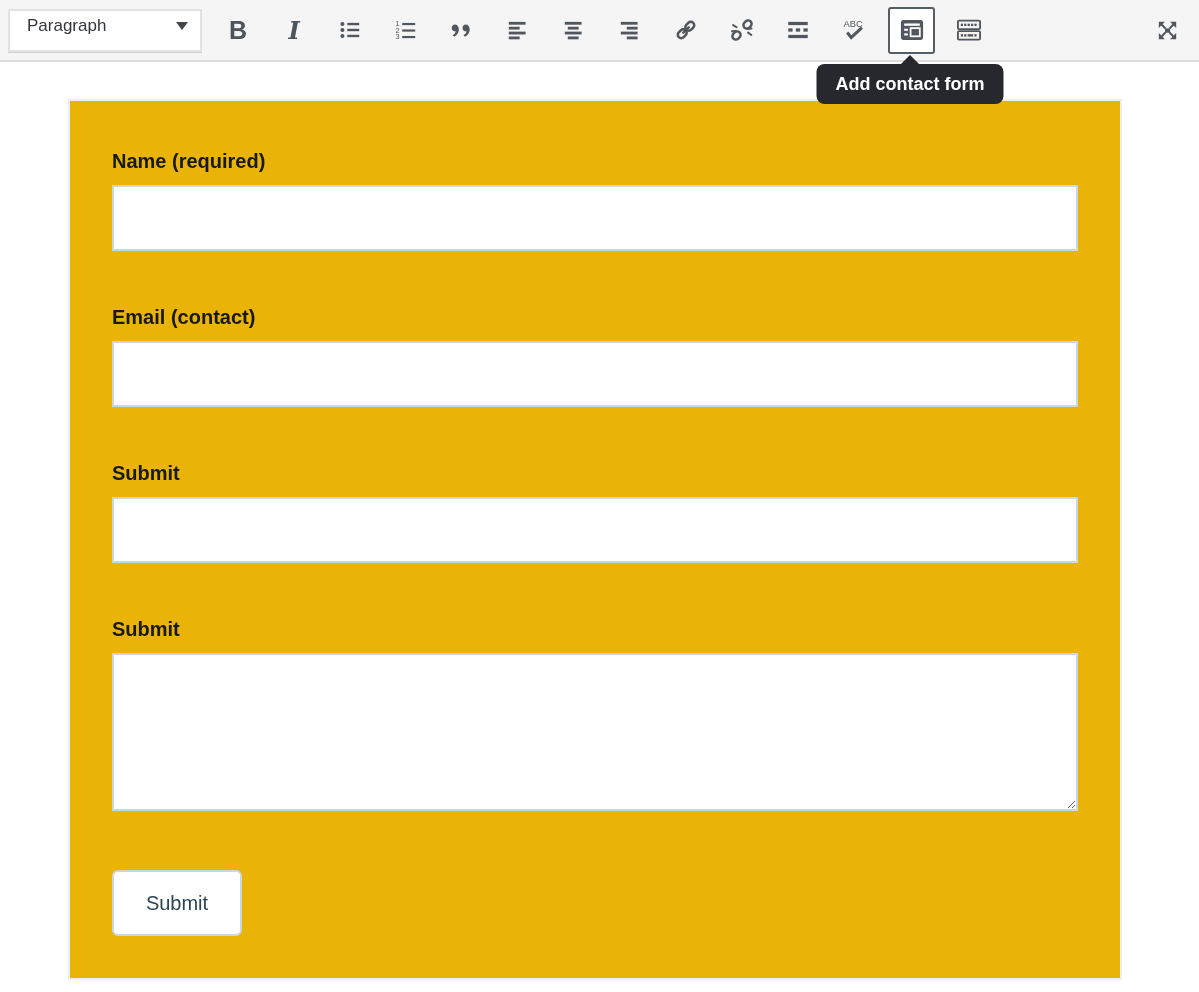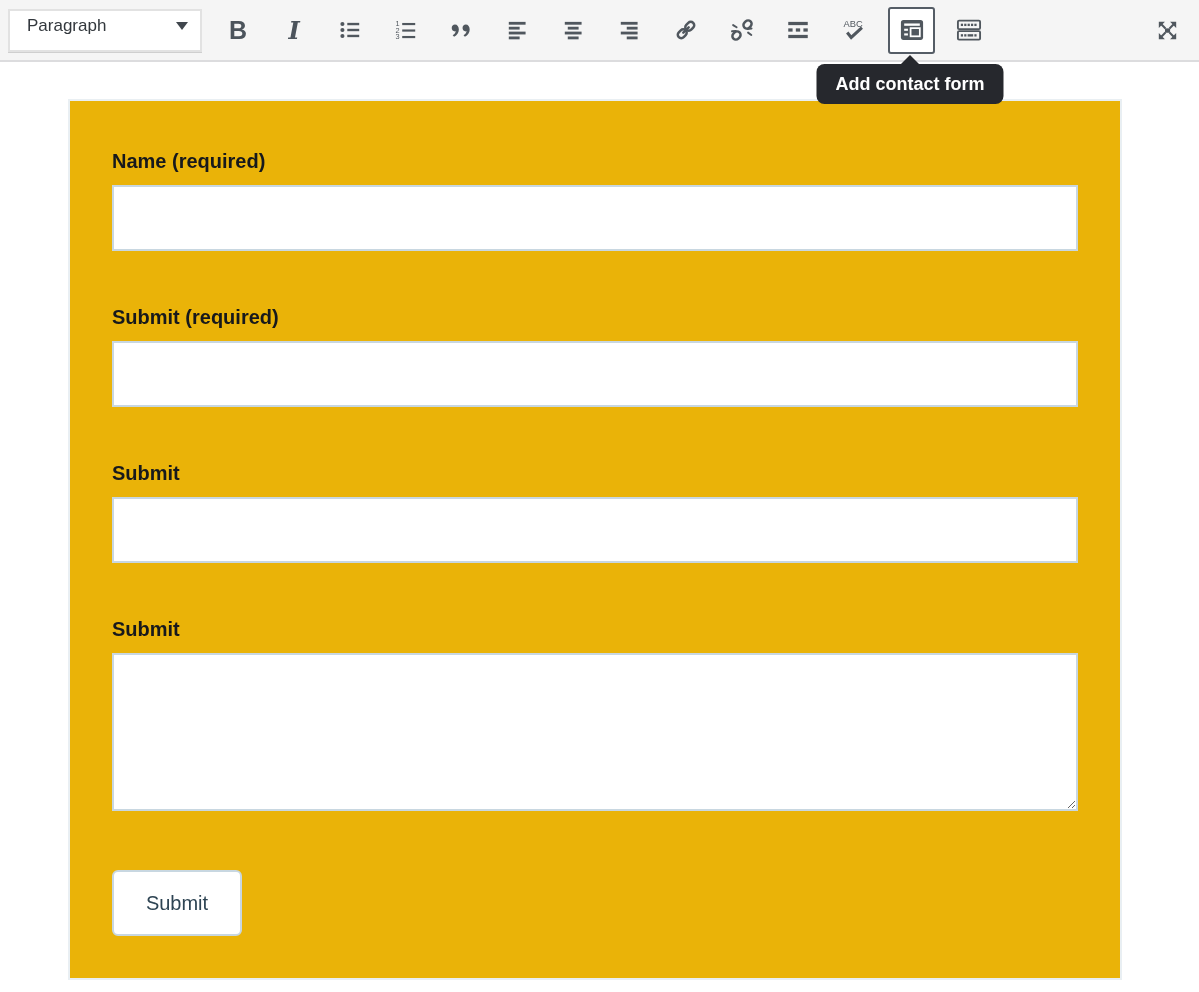--- a/index.html
+++ b/index.html
@@ -239,21 +239,21 @@
 <div class="tooltip">Add contact form</div>
 
 <div class="form-preview">
 
   <div class="field">
     <div class="field-label">Name (required)</div>
     <input class="text-input" type="text" value="" style="">
   </div>
 
   <div class="field">
-    <div class="field-label">Submit (required)</div>
+    <div class="field-label">Email (contact)</div>
     <input class="text-input" type="text" value="" style="">
   </div>
 
   <div class="field">
     <div class="field-label">Submit</div>
     <input class="text-input" type="text" value="" style="">
   </div>
 
   <div class="field last">
     <div class="field-label">Submit</div>

